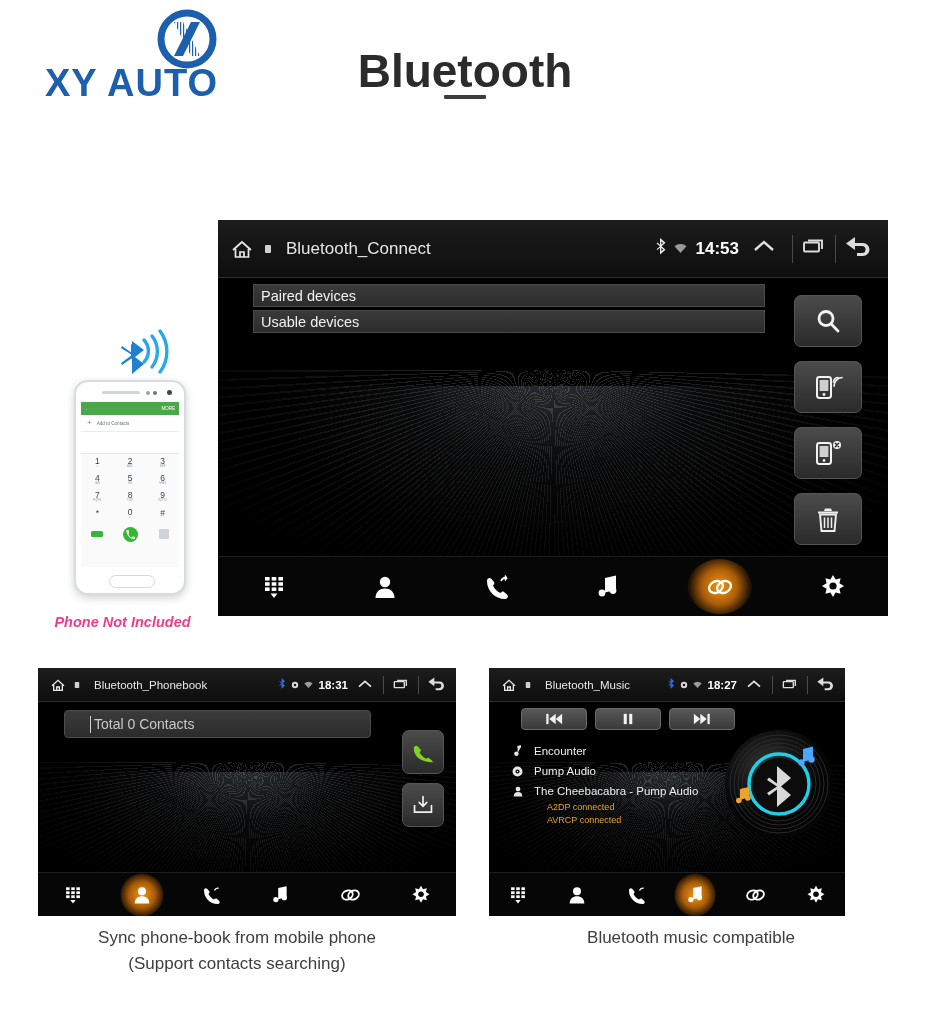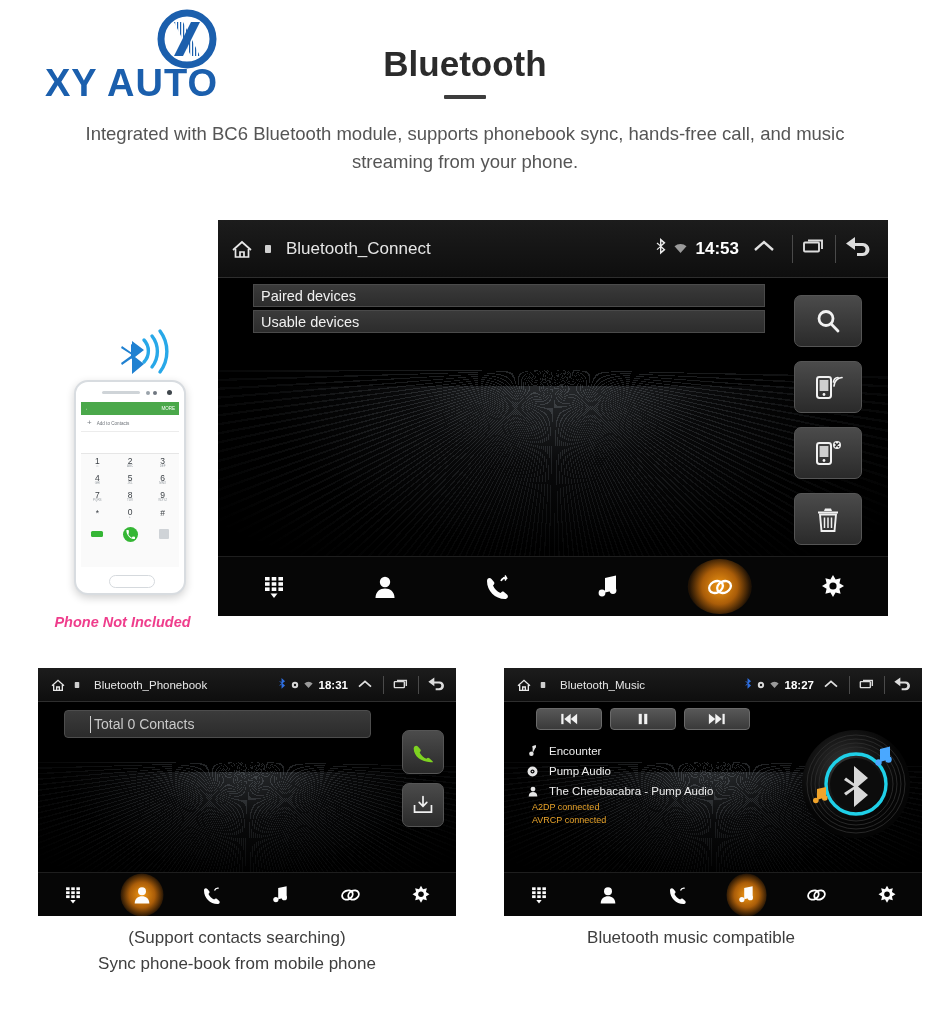--- a/index.html
+++ b/index.html
@@ -23,21 +23,21 @@
   .logo-mark { width:62px; height:62px; position:relative; }
   .logo-text {
     font-size:38px; font-weight:bold; color:#1b5fad;
     letter-spacing:1px; line-height:1; margin-top:-6px;
     font-family:"Liberation Sans", sans-serif;
   }
 
   .page-title {
     position:absolute; left:0; right:0; top:44px;
     text-align:center;
-    font-size:35px; font-weight:bold; color:#2b2b2b;
+    font-size:46px; font-weight:bold; color:#2b2b2b;
     letter-spacing:0px;
   }
   .title-rule {
     position:absolute; left:50%; transform:translateX(-50%);
     top:95px; width:42px; height:4px; background:#3d3d3d; border-radius:1px;
   }
   .subtitle {
     position:absolute; left:50px; right:50px; top:120px;
     text-align:center; font-size:18.5px; color:#555; line-height:1.5;
   }
@@ -158,21 +158,21 @@
   .ph-call { width:15px; height:15px; border-radius:50%; background:#35b635; display:flex; align-items:center; justify-content:center; }
   .ph-tagpill { width:12px; height:6px; background:#35b635; border-radius:1.5px; }
   .ph-home { position:absolute; left:33px; bottom:5px; width:46px; height:13px; border:1.5px solid #d5d9dd; border-radius:7px; }
   .phone-caption {
     position:absolute; left:0; right:0; top:292px; text-align:center;
     color:#ef3d8c; font-size:14.5px; font-weight:bold;font-style:italic;
   }
 
   
   #pb-screen { left:28px; top:668px; width:418px; height:248px;margin-left:10px; }
-  #mu-screen { left:504px; top:668px; width:418px; height:248px; }
+  #mu-screen { left:489px; top:668px; width:356px; height:248px; }
   #pb-screen .hu-status, #mu-screen .hu-status { height:34px; font-size:11.5px; }
   #pb-screen .hu-nav, #mu-screen .hu-nav { height:44px; }
 
   .pb-search {
     position:absolute; left:26px; top:42px; width:307px; height:28px;
     background:linear-gradient(#3b3b3b,#2b2b2b);
     border:1px solid #4d4d4d; border-radius:4px;
     display:flex; align-items:center; padding-left:25px;
     color:#c9c9c9; font-size:14px; z-index:4;
   }
@@ -183,21 +183,21 @@
   .mu-transport { position:absolute; left:32px; top:40px; display:flex; gap:8px; z-index:6; }
   .mu-btn {
     width:66px; height:22px; border-radius:4px;
     background:linear-gradient(#585858,#3a3a3a);
     border:1px solid #6a6a6a;
     display:flex; align-items:center; justify-content:center;
   }
   .mu-info { position:absolute; left:22px; top:76px; z-index:6; }
   .mu-line { display:flex; align-items:center; gap:10px; margin-bottom:8px; color:#ededed; font-size:11.5px; }
   .mu-ico { width:13px; display:flex; justify-content:center; align-items:center; }
-  .mu-status { color:#e8a32a; font-size:9px; line-height:1.45; margin-left:6px; }
+  .mu-status { color:#e8a32a; font-size:9px; line-height:1.45; margin-left:36px; }
 
   .mu-vinyl { position:absolute; right:10px; top:60px; width:112px; height:112px; z-index:5; }
 
   
   .cap {
     position:absolute; top:925px; width:418px; text-align:center;
     font-size:17px; color:#3e3e3e; line-height:1.55;
   }
   #cap-left { left:28px; }
   #cap-right { left:482px; }
@@ -219,21 +219,20 @@
         </defs>
         <path d="M18 14 L27 14 L44 48 L35 48 Z" fill="url(#hatch)"></path>
         <path d="M44 14 L35 14 L18 48 L27 48 Z" fill="#1b5fad"></path>
       </svg>
     </div>
     <div class="logo-text">XY AUTO</div>
   </div>
 
   <div class="page-title">Bluetooth</div>
   <div class="title-rule"></div>
-  <div class="subtitle">Integrated with BC6 Bluetooth module, supports phonebook sync, hands-free call, and music streaming from your phone.</div>
 </div>
 
 <div class="phone-area">
 
   <div class="bt-signal">
     <svg width="70" height="58" viewBox="0 0 70 58">
       <g fill="none" stroke="#28a8e8" stroke-width="3.4" stroke-linecap="round">
         <path d="M36 38 A16 16 0 0 0 36 16"></path>
         <path d="M44 43 A25 25 0 0 0 44 12"></path>
         <path d="M52 48 A34 34 0 0 0 52 7"></path>
@@ -787,18 +786,18 @@
     <div class="nav-btn">
       <svg width="20" height="20" viewBox="0 0 26 26" fill="#fdfdfd">
         <path d="M13 1 L15.6 5.4 L20.6 4.2 L19.4 9.2 L24 12 L19.4 14.8 L20.6 19.8 L15.6 18.6 L13 23 L10.4 18.6 L5.4 19.8 L6.6 14.8 L2 12 L6.6 9.2 L5.4 4.2 L10.4 5.4 Z"></path>
         <circle cx="13" cy="12" r="3.6" fill="#060606"></circle>
       </svg>
     </div>
   </div>
 </div>
 
 <div class="cap" id="cap-left">
+  <div>Sync phone-book from mobile phone</div>
   <div>(Support contacts searching)</div>
-  <div>Sync phone-book from mobile phone</div>
 </div>
 <div class="cap" id="cap-right">
   <div>Bluetooth music compatible</div>
 </div>
 
 </body></html>

